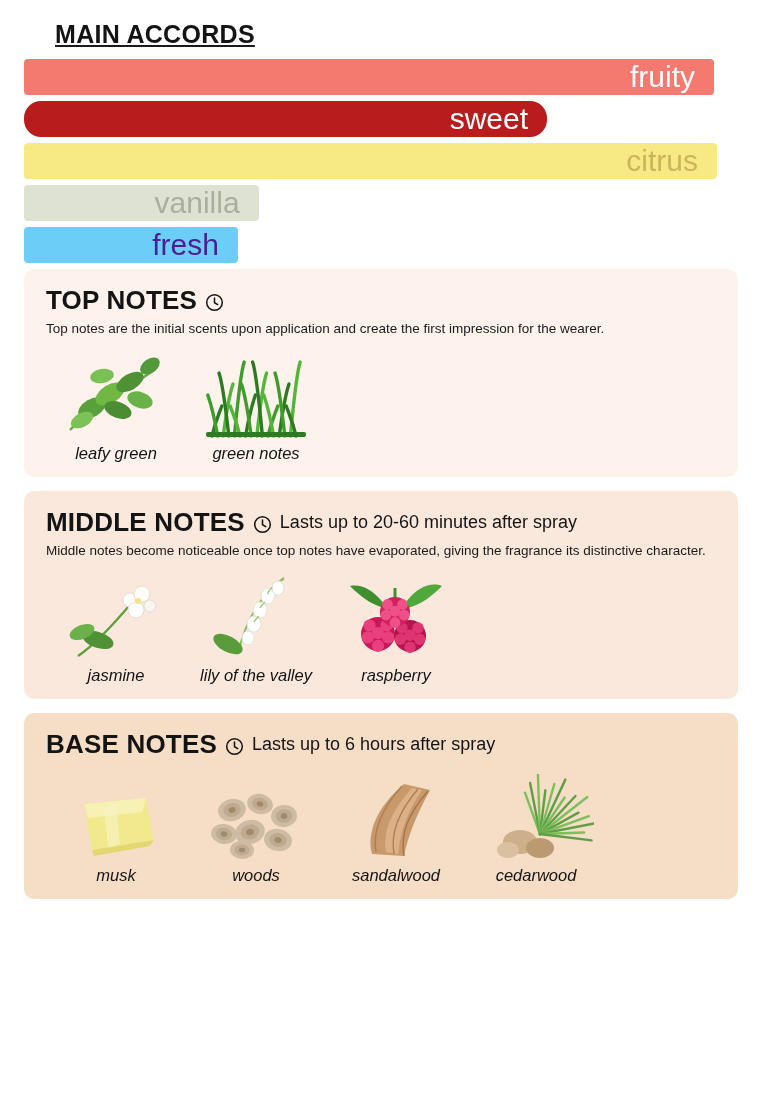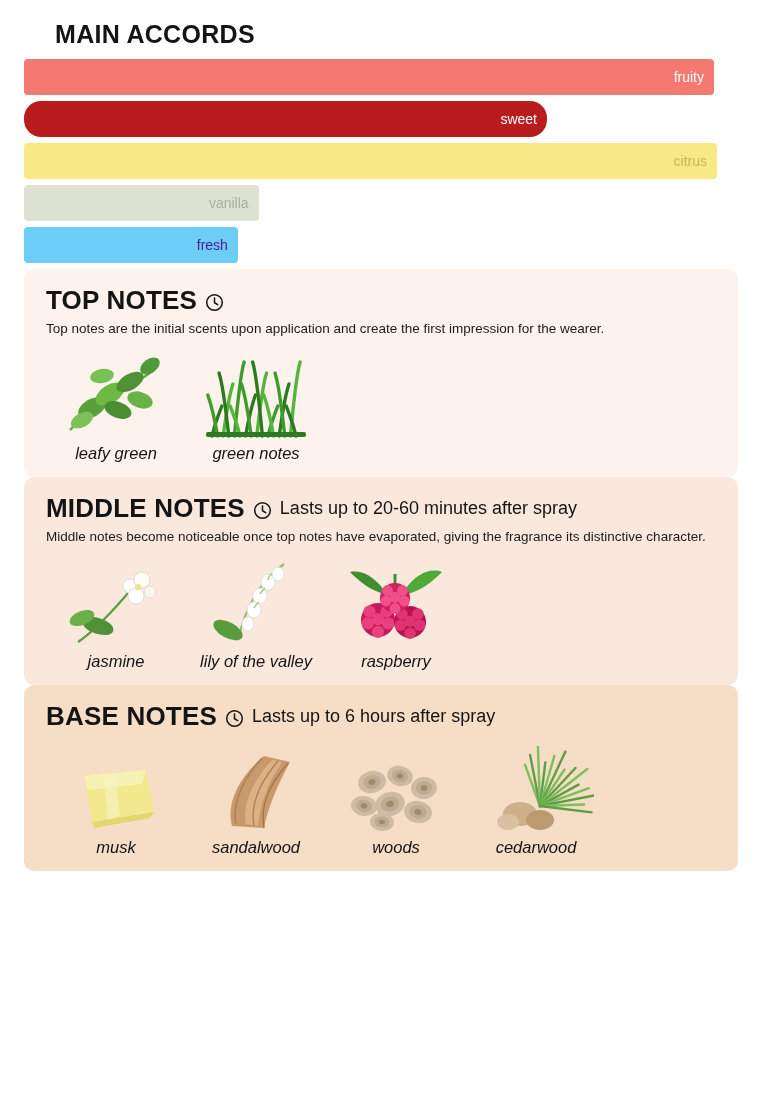--- a/index.html
+++ b/index.html
@@ -15,20 +15,21 @@
   .page {
     position: relative;
     width: 762px;
     height: 1100px;
     overflow: hidden;
   }
 
   
   .accords-section {
     padding: 12px 0 0 0;
+    text-decoration: underline;
   }
   .accords-title {
     font-size: 25px;
     font-weight: bold;
     letter-spacing: 0.3px;
     margin: 8px 0 10px 55px;
     color: #141414;
   }
   .accord-row {
     position: relative;
@@ -39,32 +40,33 @@
     position: absolute;
     left: 24px;
     top: 0;
     height: 36px;
     border-radius: 4px;
     display: flex;
     align-items: center;
     justify-content: flex-end;
   }
   .accord-label {
-    font-size: 14px;
-    padding-right: 10px;
+    font-size: 30px;
+    padding-right: 19px;
     white-space: nowrap;
   }
 
   
   .notes-wrap {
     padding: 0 24px;
   }
   .note-card {
     border-radius: 10px;
     padding: 16px 22px 14px 22px;
+    margin-bottom: 14px;
   }
   .note-head {
     display: flex;
     align-items: center;
     gap: 8px;
     flex-wrap: nowrap;
   }
   .note-title {
     font-size: 26px;
     font-weight: bold;
@@ -308,71 +310,71 @@
       <path d="M26 30 L88 24 L84 38 L30 44 Z" fill="#f7f2b4"></path>
       <path d="M34 76 L96 66 L92 72 L36 82 Z" fill="#e3d76f"></path>
       <path d="M46 34 L58 30 L62 70 L50 74 Z" fill="#f8f4c4" opacity="0.6"></path>
               </svg>
             </div>
             <div class="ing-label">musk</div>
           </div>
           <div class="ingredient">
             <div class="ing-img">
               <svg width="116" height="86" viewBox="0 0 116 86">
+                <g transform="rotate(-12 34 36)">
+        <ellipse cx="34" cy="36" rx="14" ry="11" fill="#cdbba4"></ellipse>
+        <ellipse cx="34" cy="36" rx="8.68" ry="6.82" fill="#b9a387" fill-opacity="0.7"></ellipse>
+        <ellipse cx="34" cy="36" rx="3.64" ry="2.8600000000000003" fill="#a08a6c"></ellipse>
+      </g>
+                <g transform="rotate(14 62 30)">
+        <ellipse cx="62" cy="30" rx="13" ry="10" fill="#cdbba4"></ellipse>
+        <ellipse cx="62" cy="30" rx="8.06" ry="6.2" fill="#b9a387" fill-opacity="0.7"></ellipse>
+        <ellipse cx="62" cy="30" rx="3.38" ry="2.6" fill="#a08a6c"></ellipse>
+      </g>
+                <g transform="rotate(-6 86 42)">
+        <ellipse cx="86" cy="42" rx="13" ry="11" fill="#cdbba4"></ellipse>
+        <ellipse cx="86" cy="42" rx="8.06" ry="6.82" fill="#b9a387" fill-opacity="0.7"></ellipse>
+        <ellipse cx="86" cy="42" rx="3.38" ry="2.8600000000000003" fill="#a08a6c"></ellipse>
+      </g>
+                <g transform="rotate(8 26 60)">
+        <ellipse cx="26" cy="60" rx="13" ry="10" fill="#cdbba4"></ellipse>
+        <ellipse cx="26" cy="60" rx="8.06" ry="6.2" fill="#b9a387" fill-opacity="0.7"></ellipse>
+        <ellipse cx="26" cy="60" rx="3.38" ry="2.6" fill="#a08a6c"></ellipse>
+      </g>
+                <g transform="rotate(-16 52 58)">
+        <ellipse cx="52" cy="58" rx="15" ry="12" fill="#cdbba4"></ellipse>
+        <ellipse cx="52" cy="58" rx="9.3" ry="7.4399999999999995" fill="#b9a387" fill-opacity="0.7"></ellipse>
+        <ellipse cx="52" cy="58" rx="3.9000000000000004" ry="3.12" fill="#a08a6c"></ellipse>
+      </g>
+                <g transform="rotate(10 80 66)">
+        <ellipse cx="80" cy="66" rx="14" ry="11" fill="#cdbba4"></ellipse>
+        <ellipse cx="80" cy="66" rx="8.68" ry="6.82" fill="#b9a387" fill-opacity="0.7"></ellipse>
+        <ellipse cx="80" cy="66" rx="3.64" ry="2.8600000000000003" fill="#a08a6c"></ellipse>
+      </g>
+                <g transform="rotate(4 44 76)">
+        <ellipse cx="44" cy="76" rx="12" ry="9" fill="#cdbba4"></ellipse>
+        <ellipse cx="44" cy="76" rx="7.4399999999999995" ry="5.58" fill="#b9a387" fill-opacity="0.7"></ellipse>
+        <ellipse cx="44" cy="76" rx="3.12" ry="2.34" fill="#a08a6c"></ellipse>
+      </g>
+                <rect x="16" y="30" width="84" height="48" fill="none"></rect>
+              </svg>
+            </div>
+            <div class="ing-label">woods</div>
+          </div>
+          <div class="ingredient">
+            <div class="ing-img">
+              <svg width="116" height="86" viewBox="0 0 116 86">
       <path d="M34 80 C28 58 40 32 66 10 L92 16 C78 42 70 62 66 82 Z" fill="#c89a6b"></path>
       <path d="M48 78 C44 56 56 34 74 14 L84 16 C68 40 62 60 60 80 Z" fill="#dcb185"></path>
       <path d="M38 78 C34 58 44 34 64 12" stroke="#b07f52" stroke-width="1.6" fill="none"></path>
       <path d="M56 80 C52 58 62 36 80 15" stroke="#b07f52" stroke-width="1.4" fill="none"></path>
       <path d="M66 82 C62 60 70 40 90 17" stroke="#a8744a" stroke-width="1.4" fill="none"></path>
               </svg>
             </div>
             <div class="ing-label">sandalwood</div>
-          </div>
-          <div class="ingredient">
-            <div class="ing-img">
-              <svg width="116" height="86" viewBox="0 0 116 86">
-                <g transform="rotate(-12 34 36)">
-        <ellipse cx="34" cy="36" rx="14" ry="11" fill="#cdbba4"></ellipse>
-        <ellipse cx="34" cy="36" rx="8.68" ry="6.82" fill="#b9a387" fill-opacity="0.7"></ellipse>
-        <ellipse cx="34" cy="36" rx="3.64" ry="2.8600000000000003" fill="#a08a6c"></ellipse>
-      </g>
-                <g transform="rotate(14 62 30)">
-        <ellipse cx="62" cy="30" rx="13" ry="10" fill="#cdbba4"></ellipse>
-        <ellipse cx="62" cy="30" rx="8.06" ry="6.2" fill="#b9a387" fill-opacity="0.7"></ellipse>
-        <ellipse cx="62" cy="30" rx="3.38" ry="2.6" fill="#a08a6c"></ellipse>
-      </g>
-                <g transform="rotate(-6 86 42)">
-        <ellipse cx="86" cy="42" rx="13" ry="11" fill="#cdbba4"></ellipse>
-        <ellipse cx="86" cy="42" rx="8.06" ry="6.82" fill="#b9a387" fill-opacity="0.7"></ellipse>
-        <ellipse cx="86" cy="42" rx="3.38" ry="2.8600000000000003" fill="#a08a6c"></ellipse>
-      </g>
-                <g transform="rotate(8 26 60)">
-        <ellipse cx="26" cy="60" rx="13" ry="10" fill="#cdbba4"></ellipse>
-        <ellipse cx="26" cy="60" rx="8.06" ry="6.2" fill="#b9a387" fill-opacity="0.7"></ellipse>
-        <ellipse cx="26" cy="60" rx="3.38" ry="2.6" fill="#a08a6c"></ellipse>
-      </g>
-                <g transform="rotate(-16 52 58)">
-        <ellipse cx="52" cy="58" rx="15" ry="12" fill="#cdbba4"></ellipse>
-        <ellipse cx="52" cy="58" rx="9.3" ry="7.4399999999999995" fill="#b9a387" fill-opacity="0.7"></ellipse>
-        <ellipse cx="52" cy="58" rx="3.9000000000000004" ry="3.12" fill="#a08a6c"></ellipse>
-      </g>
-                <g transform="rotate(10 80 66)">
-        <ellipse cx="80" cy="66" rx="14" ry="11" fill="#cdbba4"></ellipse>
-        <ellipse cx="80" cy="66" rx="8.68" ry="6.82" fill="#b9a387" fill-opacity="0.7"></ellipse>
-        <ellipse cx="80" cy="66" rx="3.64" ry="2.8600000000000003" fill="#a08a6c"></ellipse>
-      </g>
-                <g transform="rotate(4 44 76)">
-        <ellipse cx="44" cy="76" rx="12" ry="9" fill="#cdbba4"></ellipse>
-        <ellipse cx="44" cy="76" rx="7.4399999999999995" ry="5.58" fill="#b9a387" fill-opacity="0.7"></ellipse>
-        <ellipse cx="44" cy="76" rx="3.12" ry="2.34" fill="#a08a6c"></ellipse>
-      </g>
-                <rect x="16" y="30" width="84" height="48" fill="none"></rect>
-              </svg>
-            </div>
-            <div class="ing-label">woods</div>
           </div>
           <div class="ingredient">
             <div class="ing-img">
               <svg width="116" height="86" viewBox="0 0 116 86">
                 <path d="M62 60 L46.95111369367058 18.65352468542003" stroke="#7cbf5c" stroke-width="2.4" stroke-linecap="round"></path>
                 <path d="M62 60 L52.07793224041967 8.95538646072147" stroke="#5f9e46" stroke-width="2.4" stroke-linecap="round"></path>
                 <path d="M62 60 L59.90603019784996 0.036550378854251164" stroke="#7cbf5c" stroke-width="2.4" stroke-linecap="round"></path>
                 <path d="M62 60 L67.36225110982649 16.32796932778183" stroke="#5f9e46" stroke-width="2.4" stroke-linecap="round"></path>
                 <path d="M62 60 L76.33314250248395 10.014391811207418" stroke="#7cbf5c" stroke-width="2.4" stroke-linecap="round"></path>
                 <path d="M62 60 L87.35709570444197 5.621532777801001" stroke="#5f9e46" stroke-width="2.4" stroke-linecap="round"></path>

